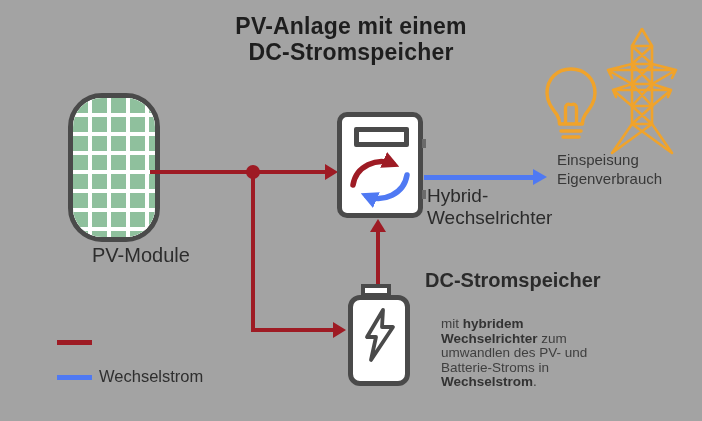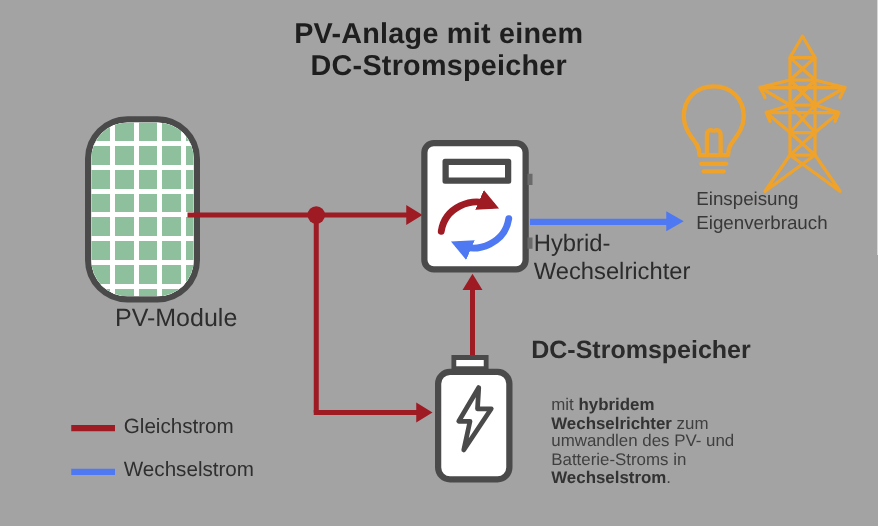--- a/index.html
+++ b/index.html
@@ -136,17 +136,16 @@
 
   <div class="output-label">
     <div>Einspeisung</div>
     <div>Eigenverbrauch</div>
   </div>
 
   <div class="dc-heading">DC-Stromspeicher</div>
   <p class="desc"><span>mit </span><b>hybridem Wechselrichter</b><span> zum umwandlen des PV- und Batterie-Stroms in </span><b>Wechselstrom</b><span>.</span></p>
 
   <div class="leg-line" style="left:57px;top:340px;background:#9E1B24;"></div>
-  <div class="leg-label" style="left:99px;top:332px;">Gleichstrom</div>
   <div class="leg-line" style="left:57px;top:375px;background:#4F79F3;"></div>
   <div class="leg-label" style="left:99px;top:367px;">Wechselstrom</div>
 
 </div>
 
 </body></html>

